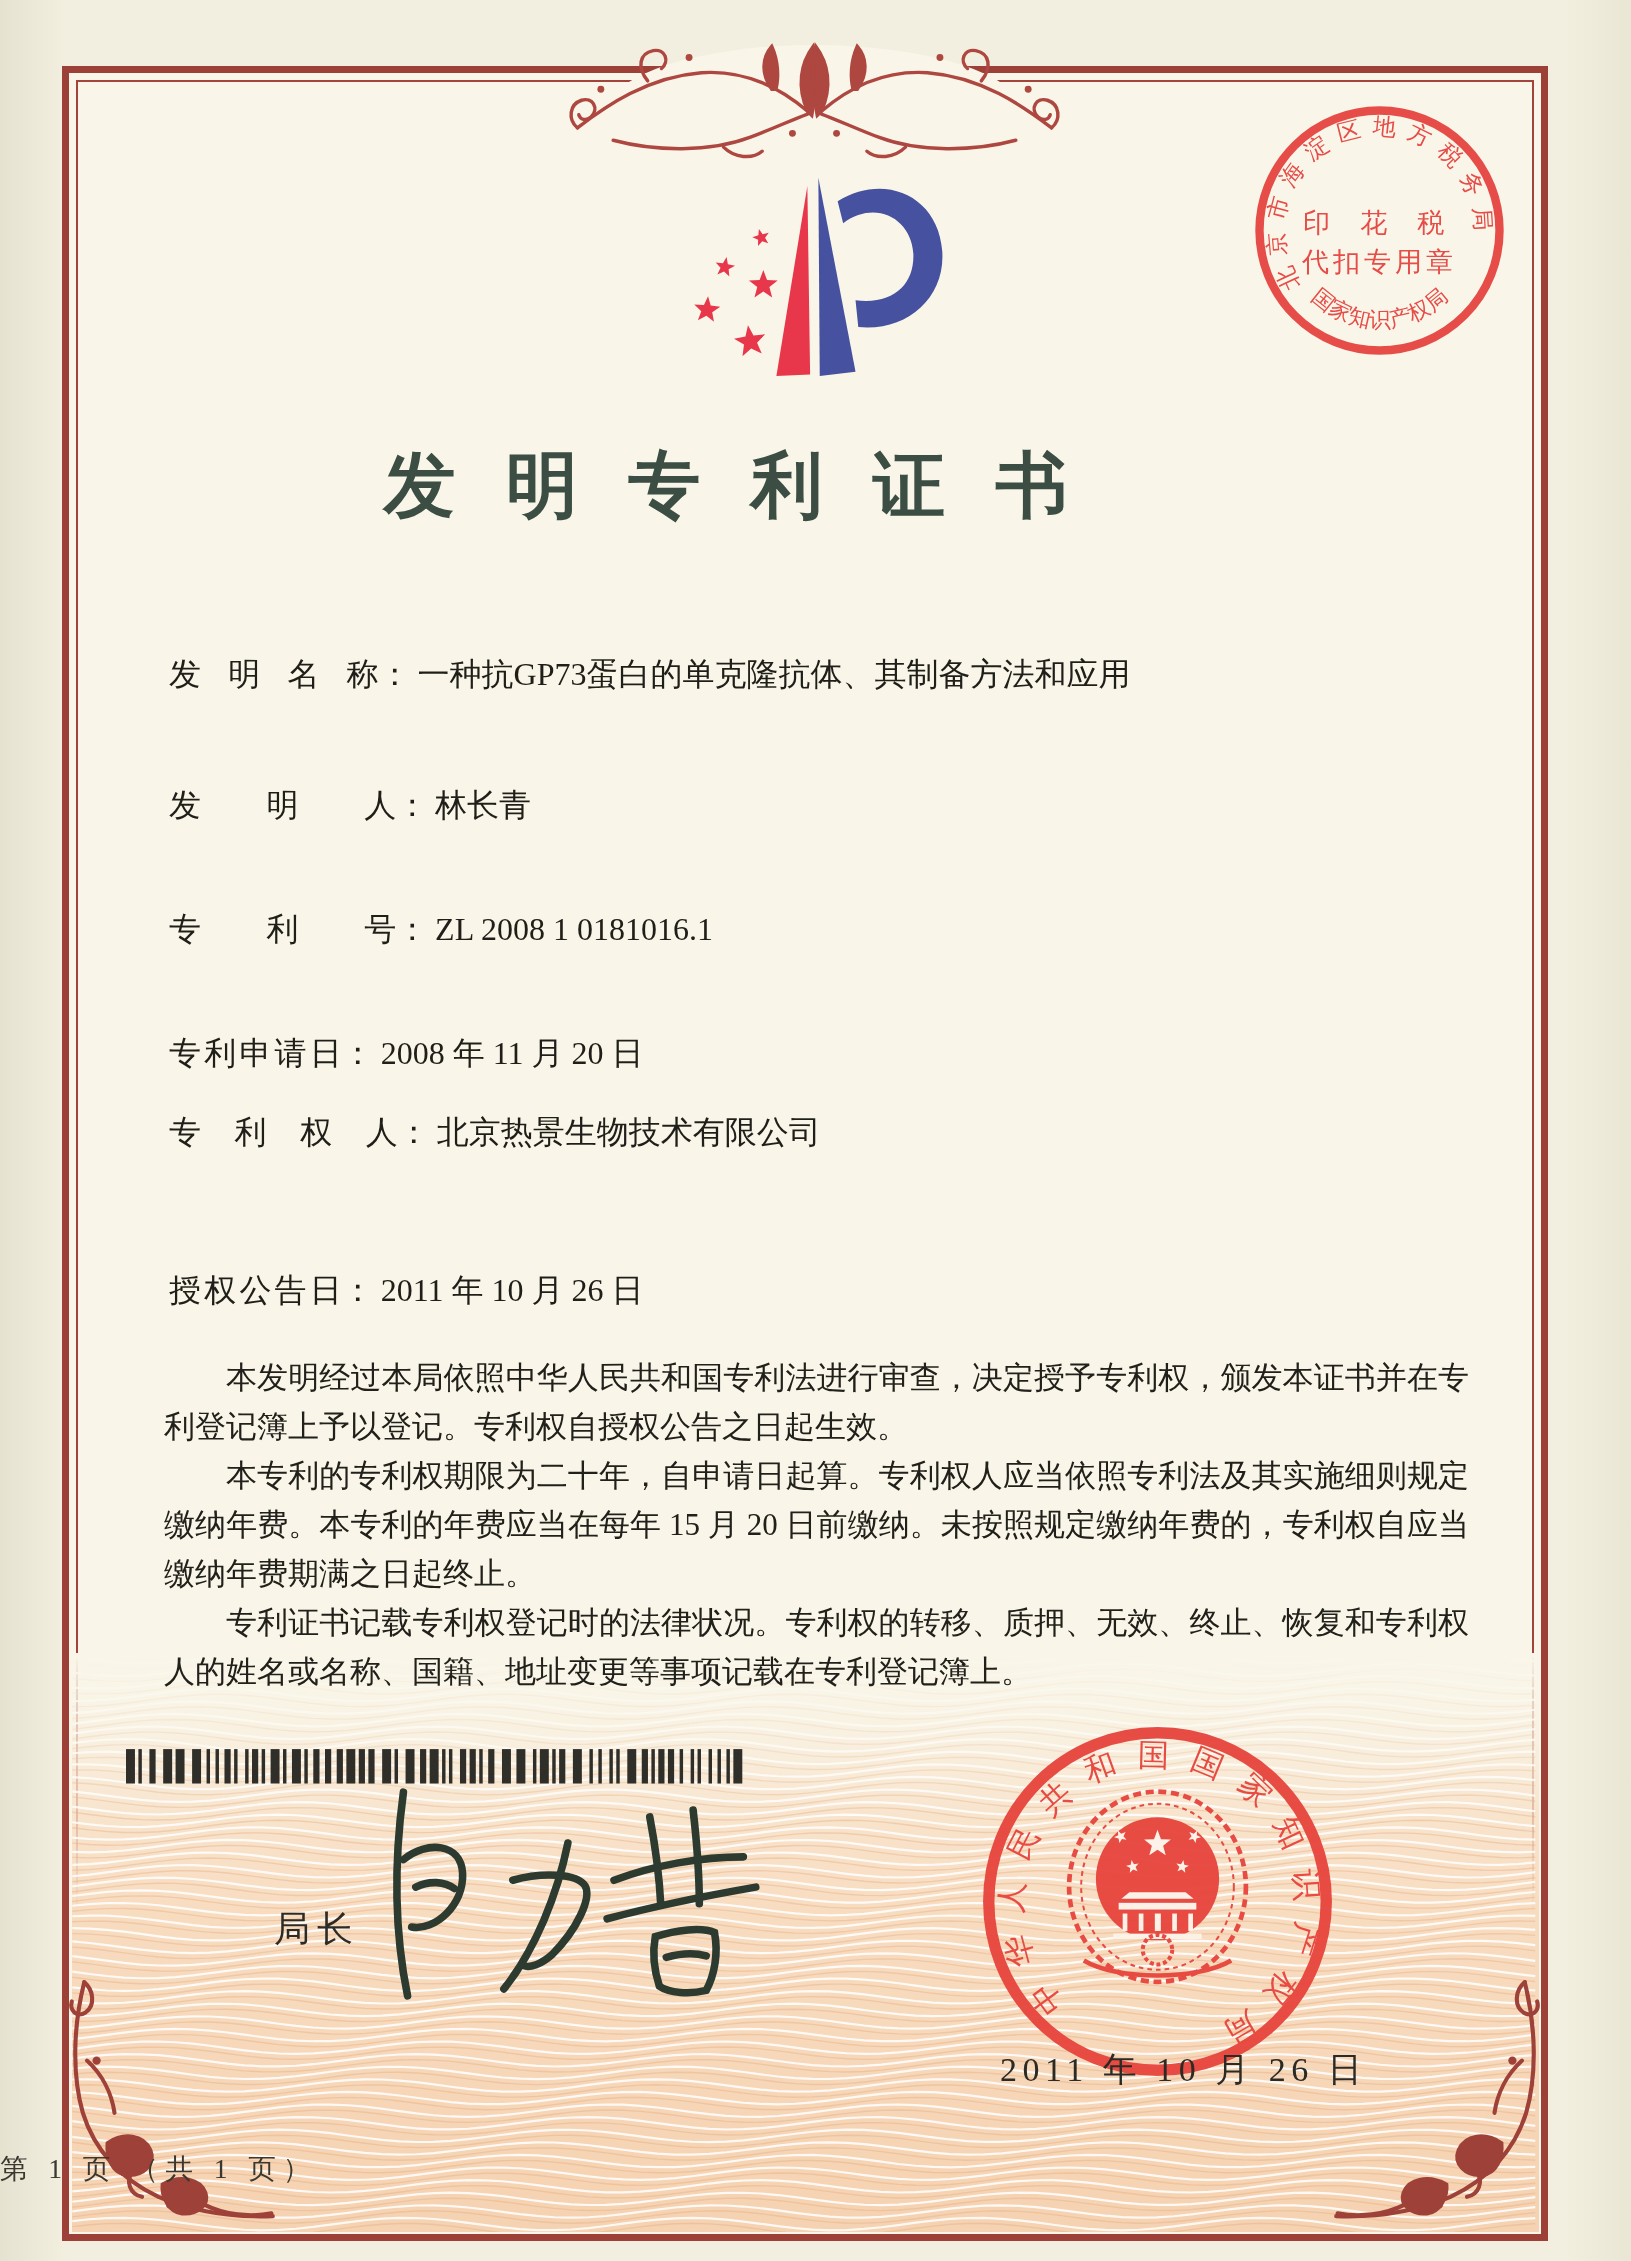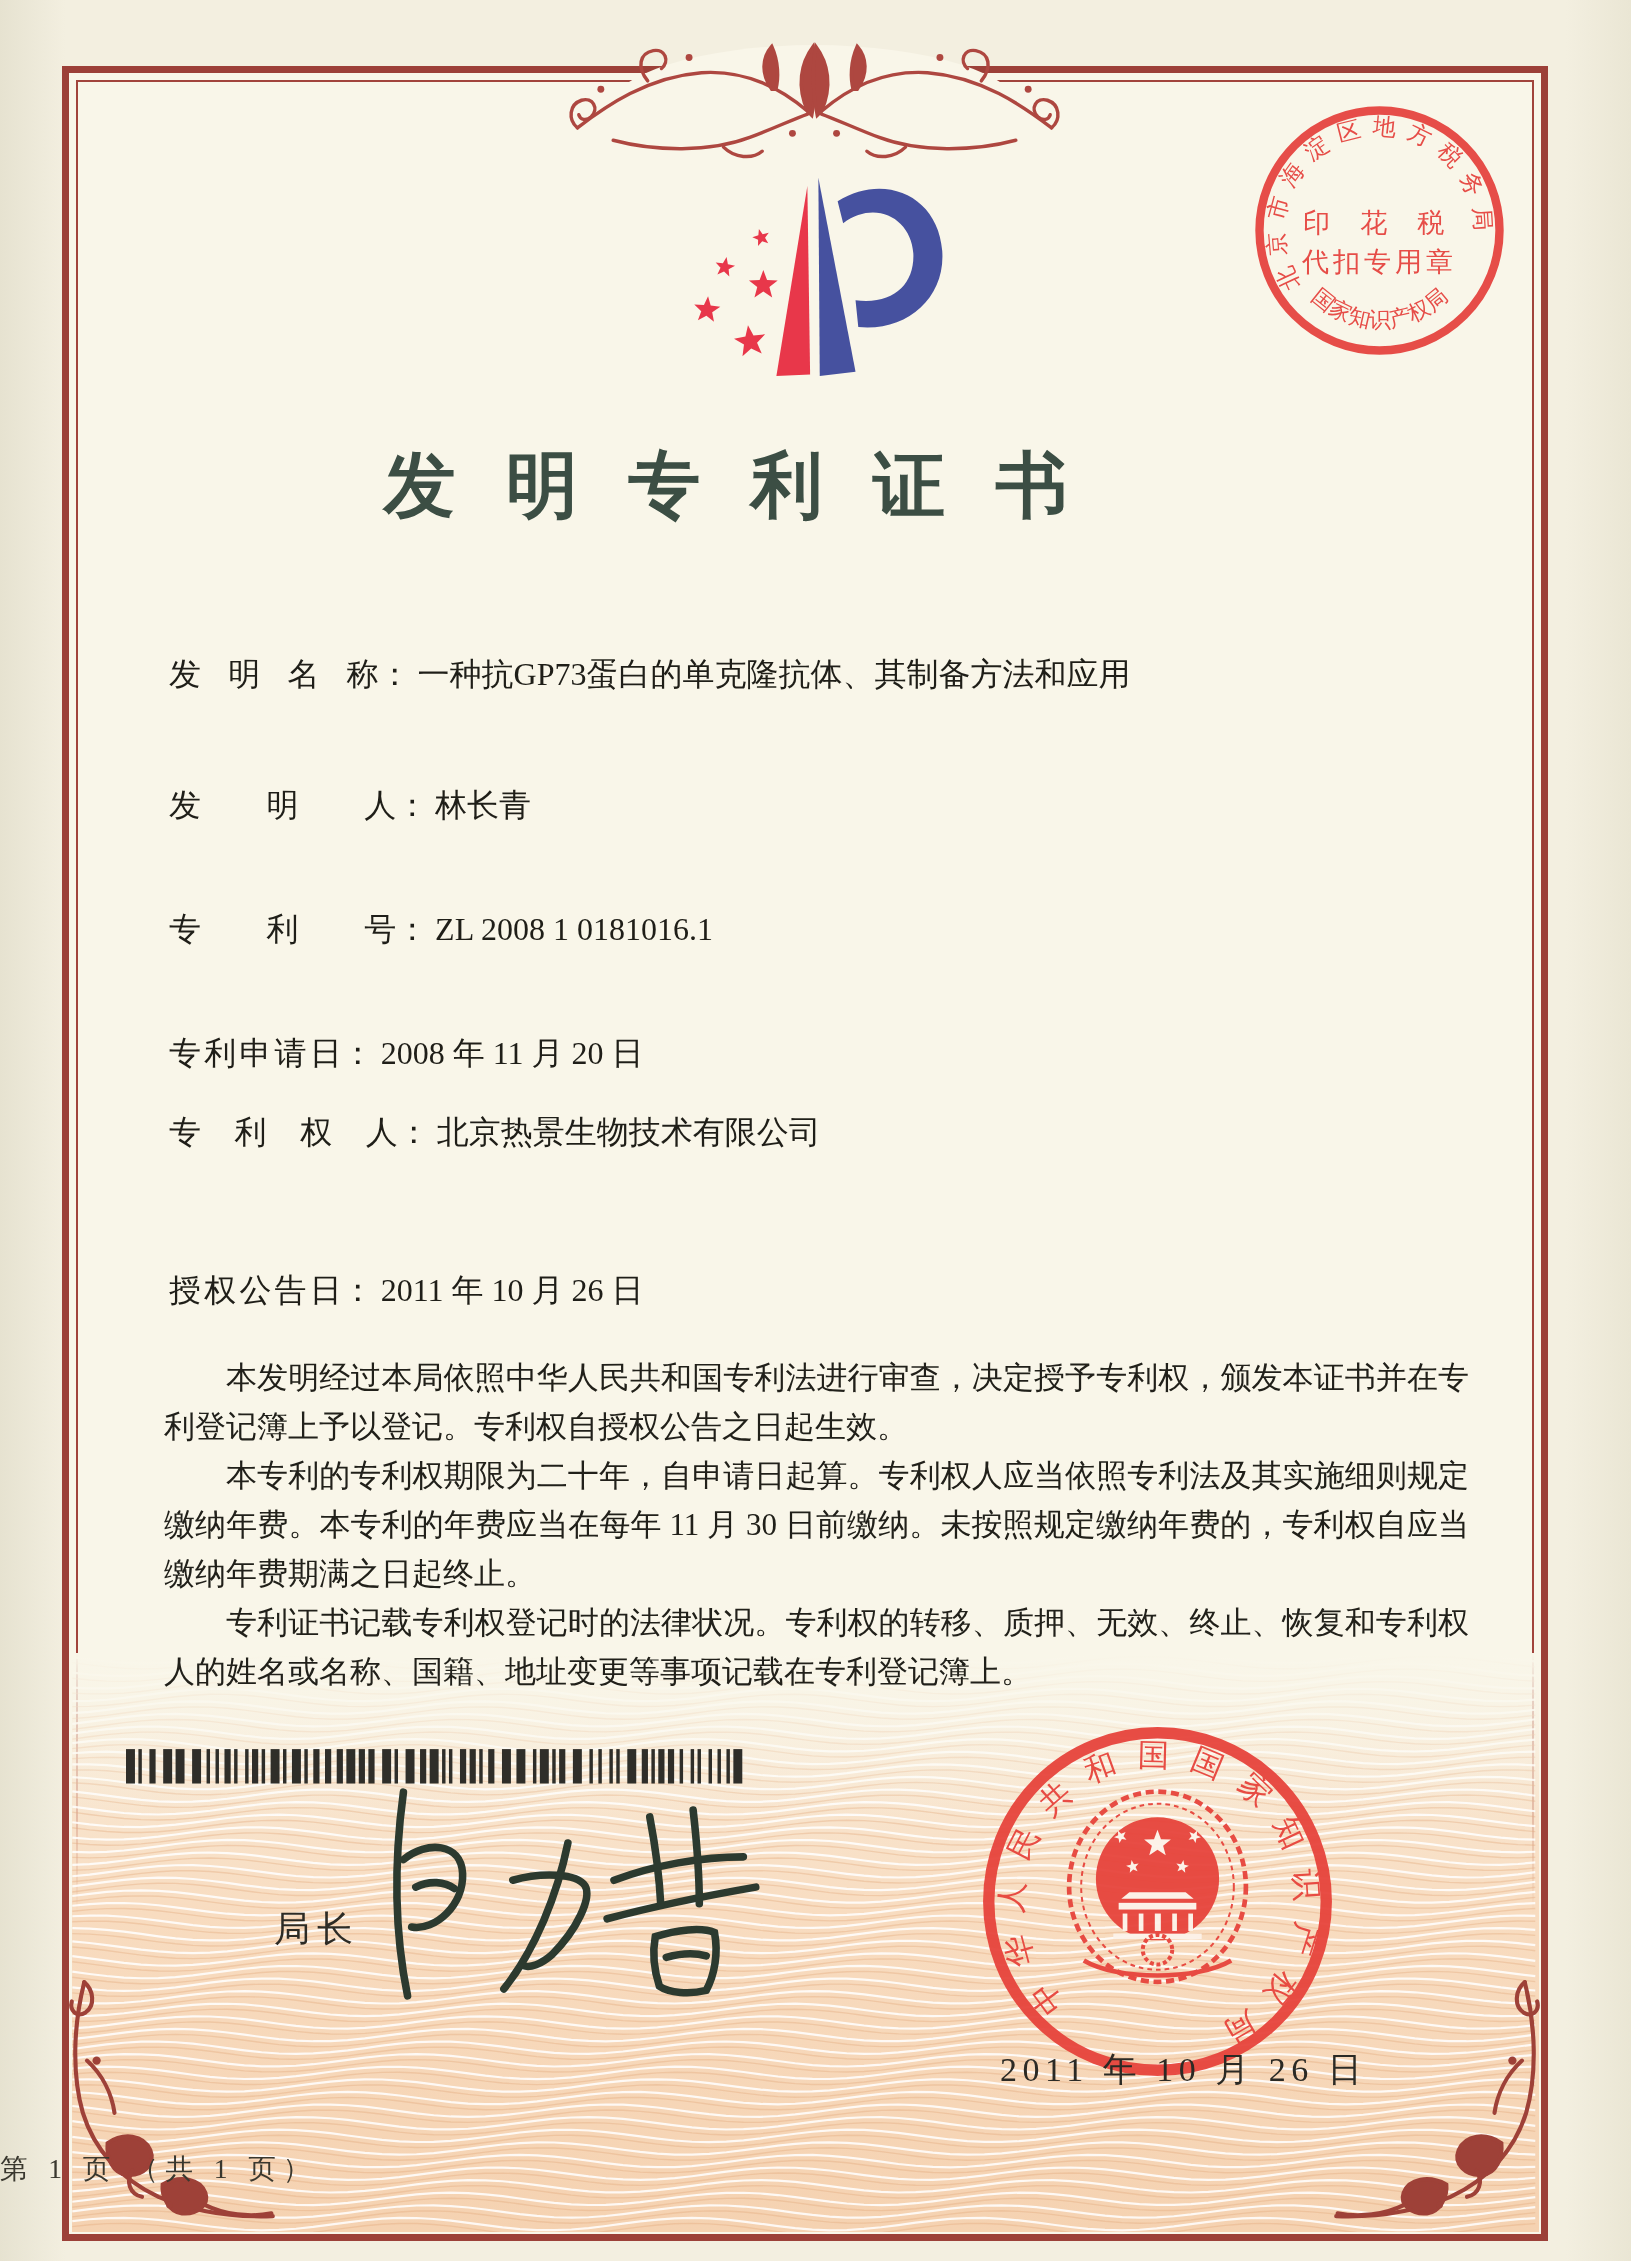--- a/index.html
+++ b/index.html
@@ -140,21 +140,21 @@
   </div>
   <div class="row" style="top:1111px">
     <span class="sp10">专利权人</span><span>：</span><span class="val">北京热景生物技术有限公司</span>
   </div>
   <div class="row" style="top:1269px">
     <span class="sp01">授权公告日</span><span>：</span><span class="val">2011 年 10 月 26 日</span>
   </div>
 
   <div class="paras">
     <p>本发明经过本局依照中华人民共和国专利法进行审查，决定授予专利权，颁发本证书并在专利登记簿上予以登记。专利权自授权公告之日起生效。</p>
-    <p>本专利的专利权期限为二十年，自申请日起算。专利权人应当依照专利法及其实施细则规定缴纳年费。本专利的年费应当在每年 11 月 30 日前缴纳。未按照规定缴纳年费的，专利权自应当缴纳年费期满之日起终止。</p>
+    <p>本专利的专利权期限为二十年，自申请日起算。专利权人应当依照专利法及其实施细则规定缴纳年费。本专利的年费应当在每年 15 月 20 日前缴纳。未按照规定缴纳年费的，专利权自应当缴纳年费期满之日起终止。</p>
     <p>专利证书记载专利权登记时的法律状况。专利权的转移、质押、无效、终止、恢复和专利权人的姓名或名称、国籍、地址变更等事项记载在专利登记簿上。</p>
   </div>
 
   <svg class="barcode" id="barcode-svg" width="628" height="36" viewBox="0 0 912 52">
       <rect x="0" y="0" width="13" height="50" fill="#2f2e29"></rect>
       <rect x="18" y="0" width="5" height="50" fill="#2f2e29"></rect>
       <rect x="34" y="0" width="9" height="50" fill="#2f2e29"></rect>
       <rect x="54" y="0" width="13" height="50" fill="#2f2e29"></rect>
       <rect x="72" y="0" width="13" height="50" fill="#2f2e29"></rect>
       <rect x="96" y="0" width="13" height="50" fill="#2f2e29"></rect>

